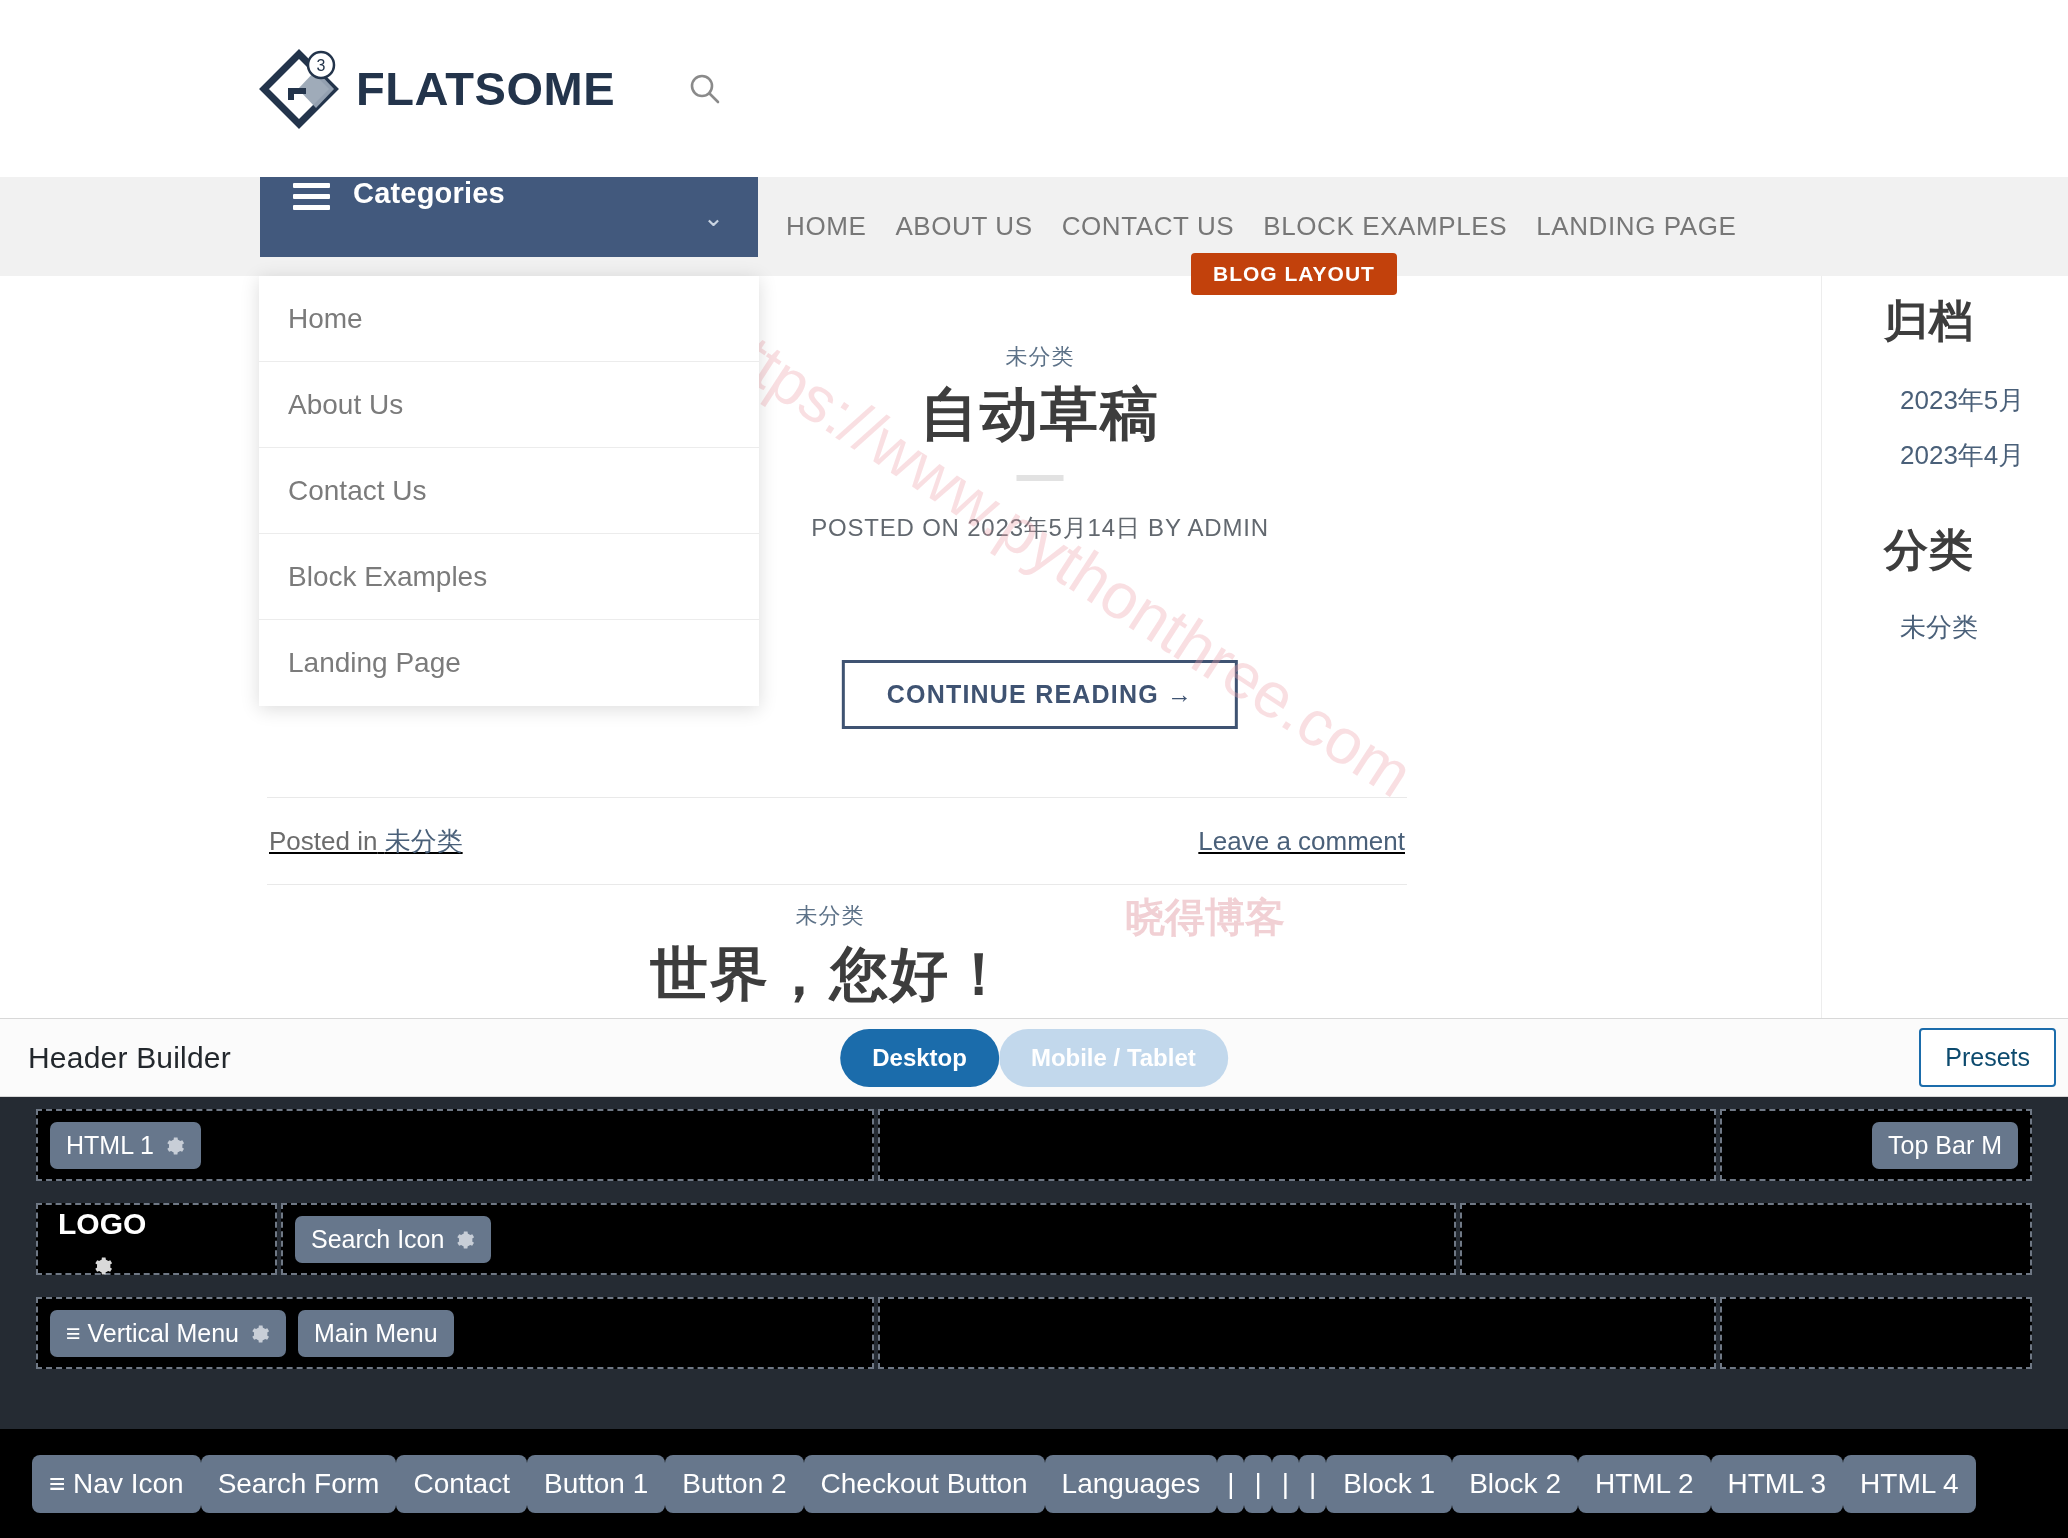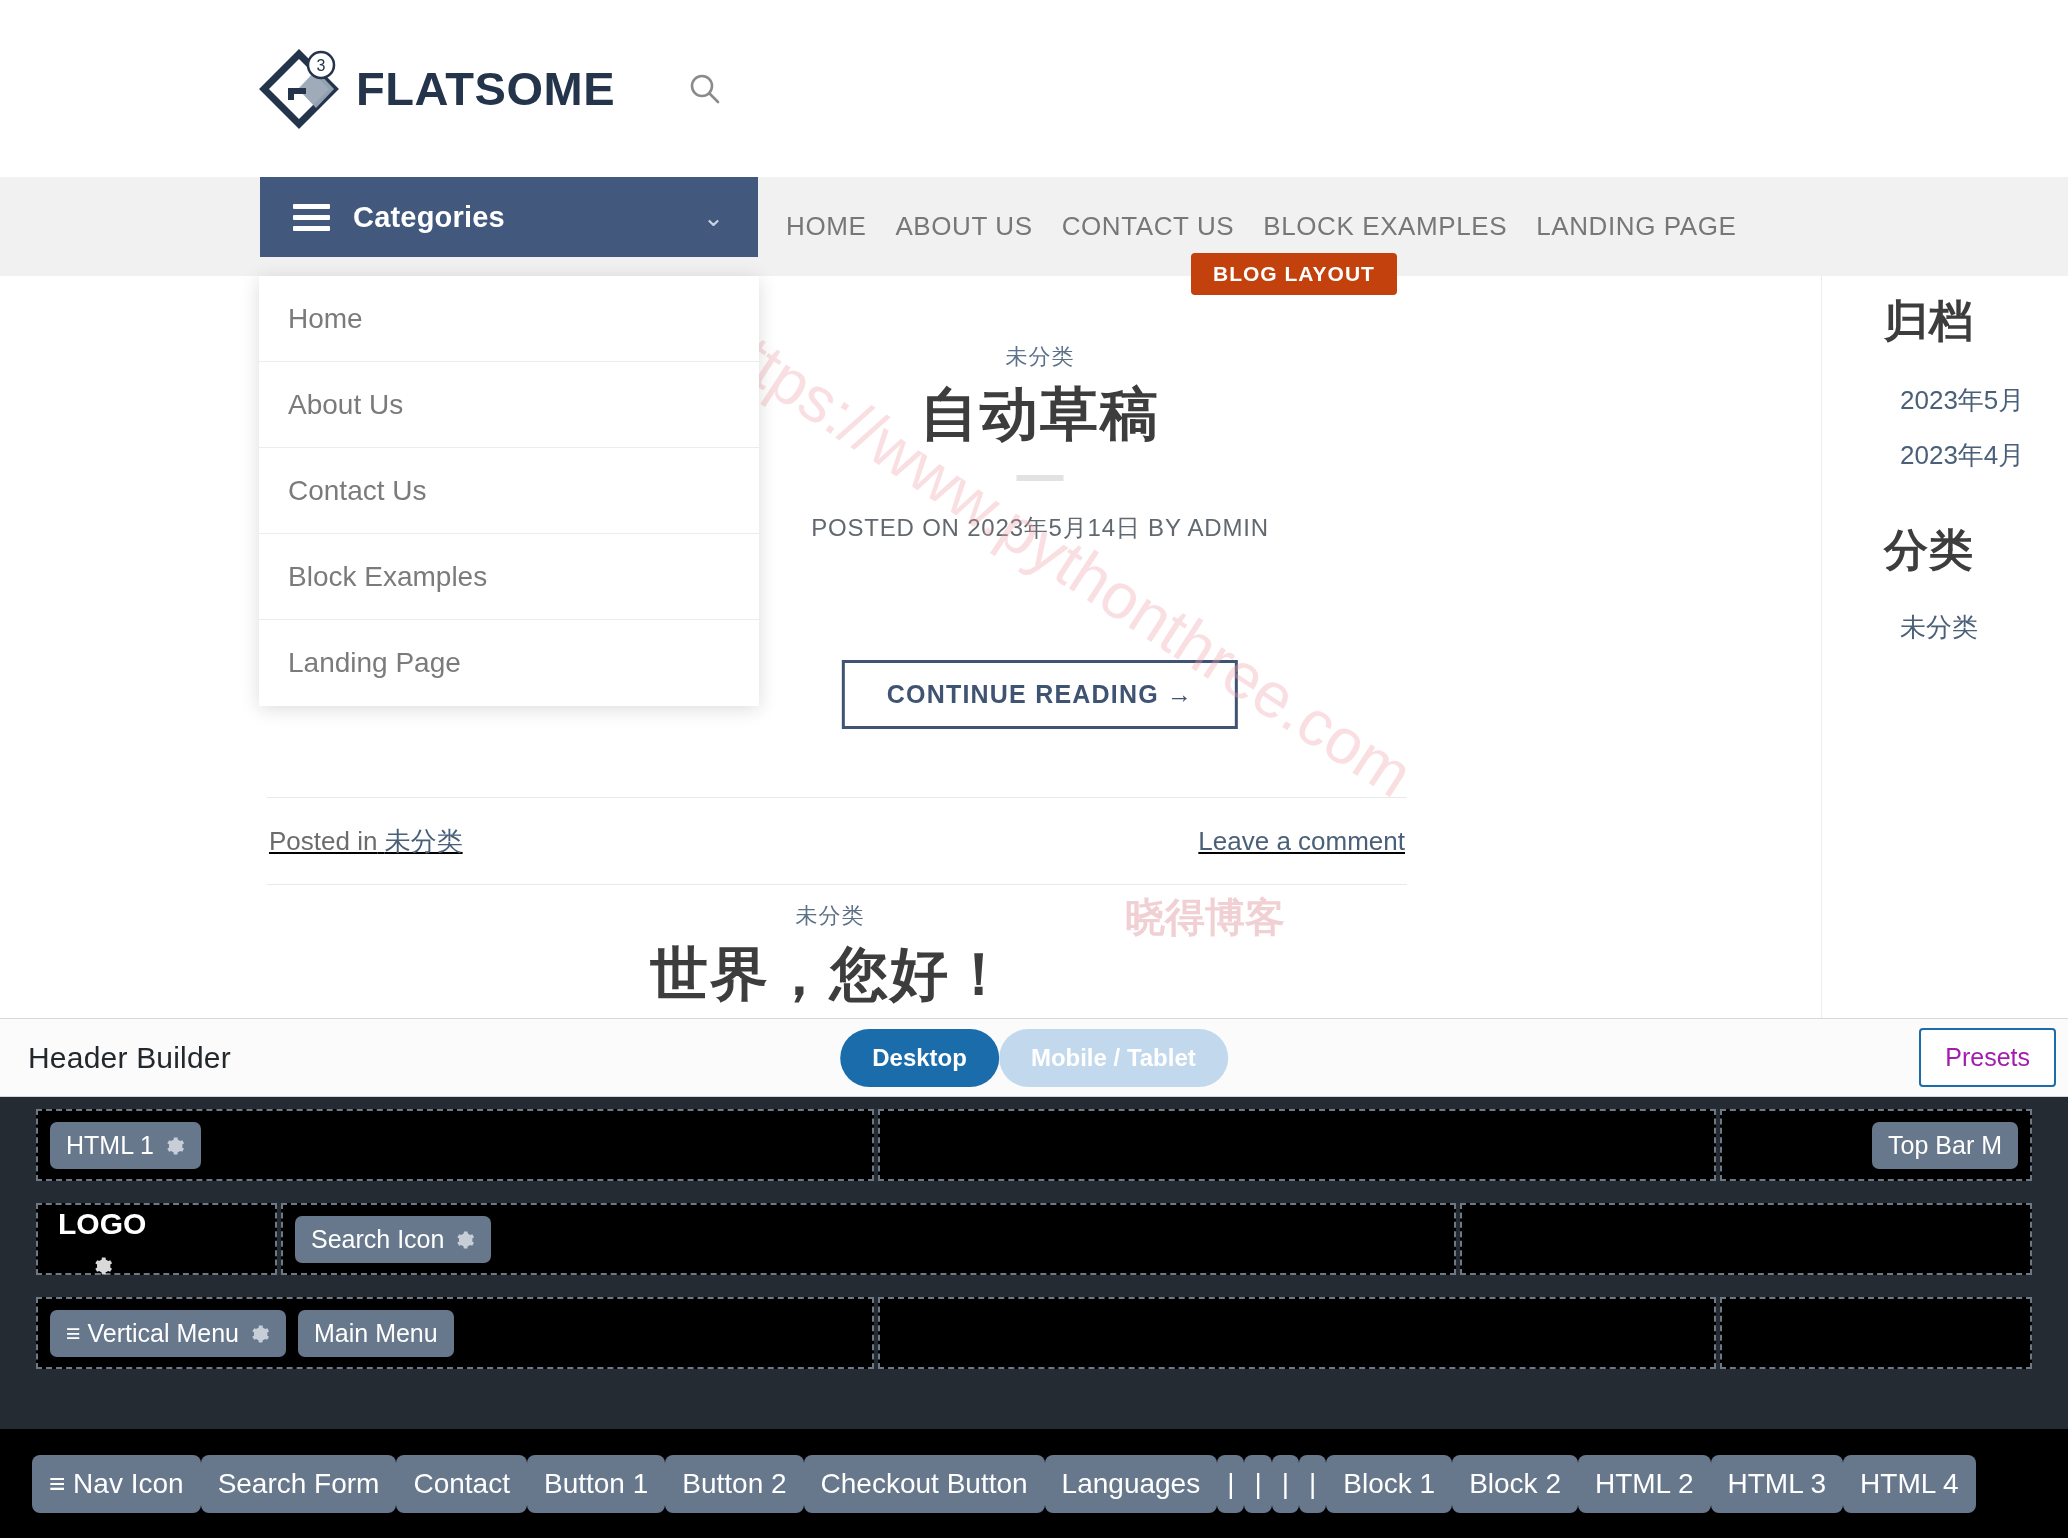--- a/index.html
+++ b/index.html
@@ -43,21 +43,21 @@
   
   .nav-bar {
     position: absolute; left: 0; top: 177px;
     width: 2068px; height: 99px;
     background: #f1f1f1;
   }
   .cat-btn {
     position: absolute; left: 260px; top: 0;
     width: 498px; height: 80px;
     background: #42597d;
-    display: flex; align-items: center;
+    display: flex; 
     cursor: pointer;
   }
   .burger { margin-left: 33px; width: 37px; }
   .burger span {
     display: block; height: 5px; background: #fff;
     border-radius: 1px; margin: 6px 0;
   }
   .cat-label {
     color: #ffffff; font-size: 29px; font-weight: bold;
     margin-left: 23px; letter-spacing: 0.2px;
@@ -215,21 +215,21 @@
     border: none; cursor: pointer;
     font-size: 24px; font-weight: bold;
     padding: 15px 32px; border-radius: 999px;
     font-family: "Liberation Sans", sans-serif;
     white-space: nowrap;
   }
   .hb-tog-btn.active { background: #1b6cab; color: #ffffff; }
   .hb-tog-btn.inactive { background: #c2d8ec; color: #ffffff; }
   .hb-presets {
     position: absolute; right: 12px;
-    border: 2px solid #1b6cab; color: #a21caf;
+    border: 2px solid #1b6cab; color: #0c4a6e;
     background: #ffffff; cursor: pointer;
     font-size: 25px; padding: 13px 24px; border-radius: 4px;
     font-family: "Liberation Sans", sans-serif;
   }
 
   
   .hb-grid {
     position: relative; width: 2068px; height: 332px;
     background: #252b33;
     padding: 12px 36px 0 36px;

